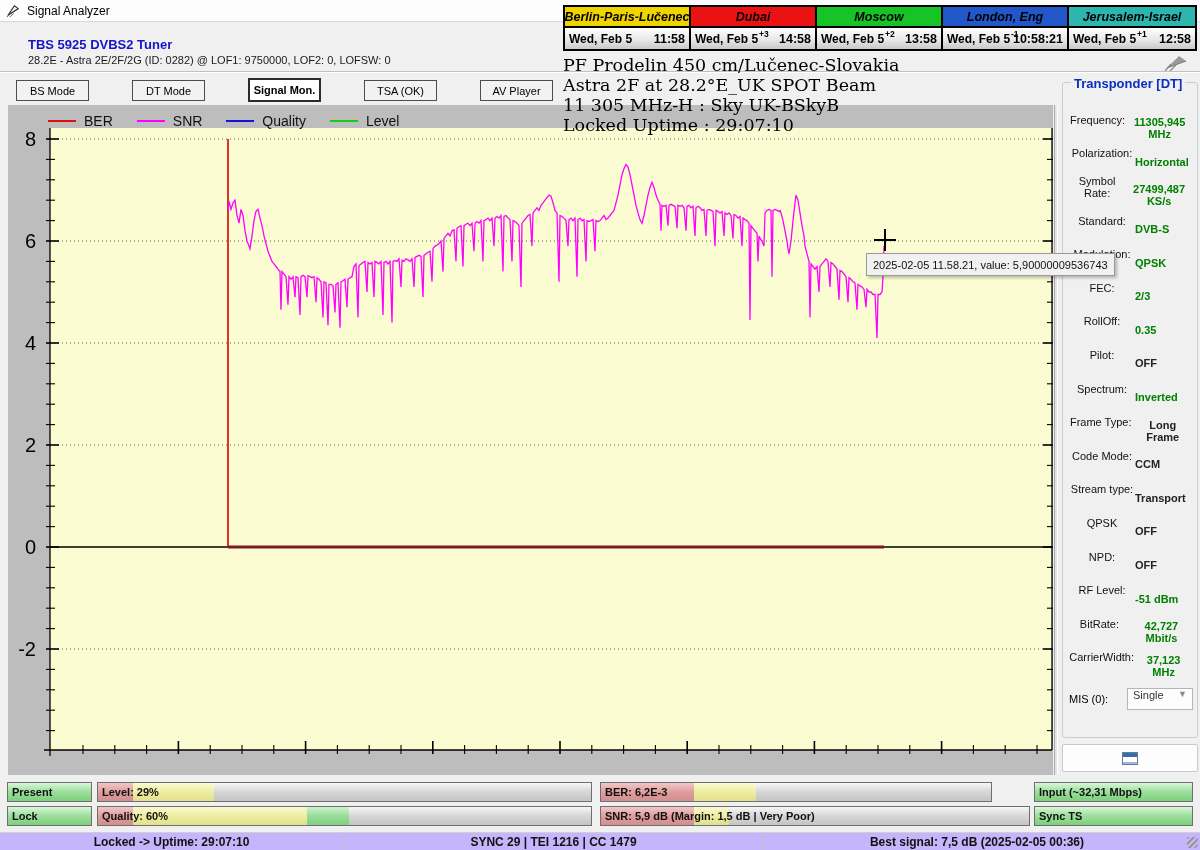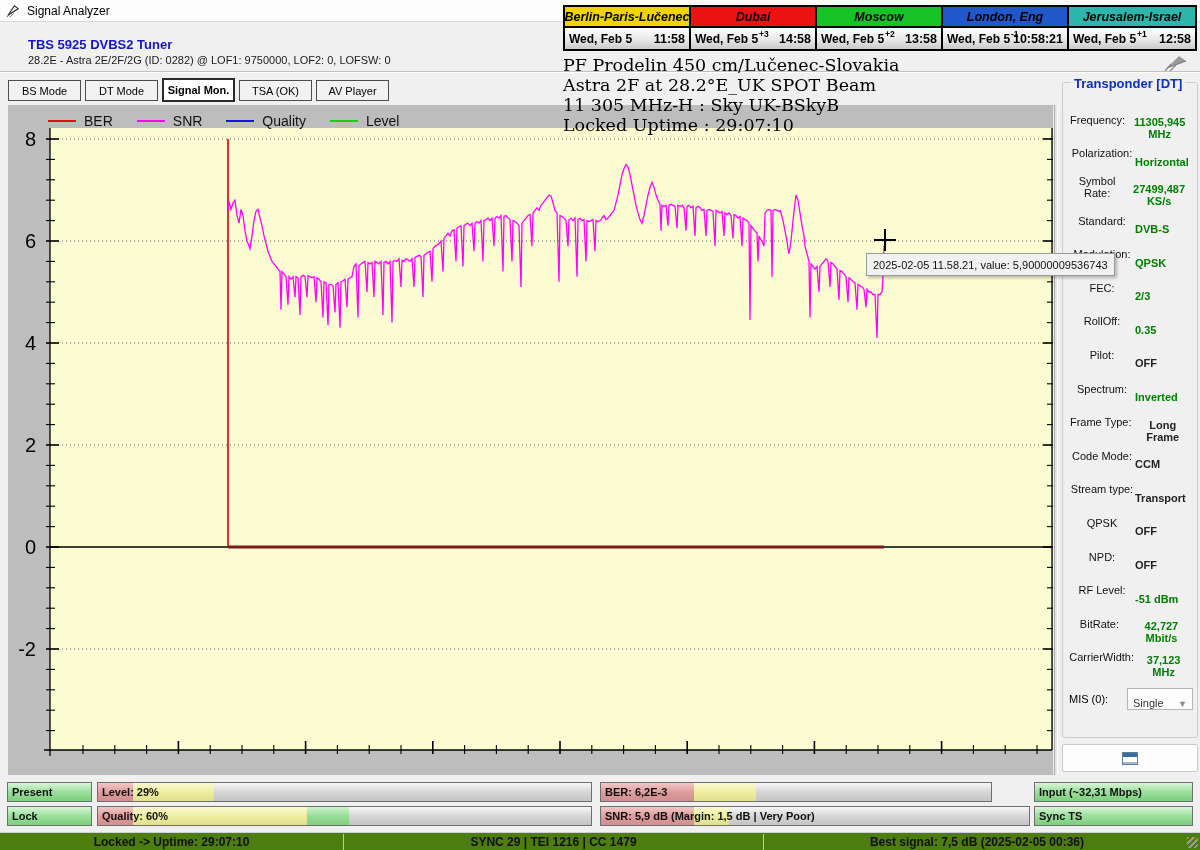--- a/index.html
+++ b/index.html
@@ -26,21 +26,21 @@
 
   .minidish { position:absolute; left:1163px; top:52px; }
 
   
   .tuner-name { position:absolute; left:28px; top:37px; font-size:13px; font-weight:bold; color:#1515c8; }
   .tuner-detail { position:absolute; left:28px; top:54px; font-size:11px; color:#1a1a1a; }
   .hdivider { position:absolute; left:0; top:71px; width:1200px; height:2px;
               border-top:1px solid #c0c0c0; border-bottom:1px solid #ffffff; }
 
   
-  .tabs { position:absolute; left:8px; top:80px; display:flex; }
+  .tabs { position:absolute; left:16px; top:80px; display:flex;gap:39px; }
   .tab { width:73px; height:21px; margin-right:4px; background:#f2f2f2; border:1px solid #4d4d4d;
          display:flex; align-items:center; justify-content:center; font-size:11px; color:#000; }
   .tab.active { background:#ffffff; height:24px; margin-top:-2px; border-width:2px; border-color:#2b2b2b; font-weight:bold; }
 
   
   .chart { position:absolute; left:8px; top:105px; width:1045px; height:670px; background:#bdbdbd; }
   .legend { position:absolute; left:40px; top:8px; display:flex; font-size:14px; color:#111; }
   .legend-item { display:flex; align-items:center; margin-right:24px; }
   .legend-line { display:inline-block; width:28px; height:2px; margin-right:8px; }
   #plot-svg { position:absolute; left:0; top:0; }
@@ -64,39 +64,39 @@
   .groupbox-title { position:absolute; left:8px; top:-7px; background:#f0f0f0; padding:0 3px;
                     font-size:13px; font-weight:bold; color:#0a2fbf; }
   .tp-rows { position:absolute; left:6px; top:20px; width:124px; }
   .tp-row { height:33.6px; display:flex; align-items:center; font-size:11px;text-align:center; }
   .tp-label { width:66px; color:#111; }
   .tp-value { font-weight:bold;margin-top:17px; }
   .val-green { color:#008000; }
   .val-dark { color:#222; }
   .mis-row { position:absolute; left:6px; top:605px; width:124px; display:flex; align-items:center; font-size:11px; }
   .mis-select { margin-left:auto; width:66px; height:22px; background:#fdfdfd; border:1px solid #b5b5b5;
-                display:flex; align-items:flex-end; padding:0 5px; font-size:11px; color:#333; }
+                display:flex; align-items:flex-start; padding:0 5px; font-size:11px; color:#333; }
   .mis-chevron { margin-left:auto; color:#8a8a8a; font-size:9px; }
   .panel-btn { position:absolute; left:2px; top:666px; width:136px; height:28px; background:#fdfdfd;
                border:1px solid #c9c9c9; border-radius:2px; display:flex; align-items:center; justify-content:center; }
   .disp-icon { width:16px; height:13px; border:1px solid #5f7f9f; background:linear-gradient(#3a6ea5 0 4px, #ffffff 4px 9px, #9fb9d4 9px); }
 
   
   .bars { position:absolute; left:0; top:780px; width:1200px; height:52px; }
   .bar { position:absolute; height:20px; border:1px solid #6f6f6f; background:linear-gradient(#f7f7f7,#d6d6d6 50%,#c4c4c4);
          font-size:11px; font-weight:bold; color:#111; overflow:hidden; }
   .bar .lbl { position:absolute; left:4px; top:3px; z-index:2; white-space:nowrap; }
   .zone { position:absolute; top:0; bottom:0; }
   .zone.pink   { background:linear-gradient(#f2c6c6,#dd9a9a 55%,#d18f8f); }
   .zone.yellow { background:linear-gradient(#fafad0,#ecec9e 55%,#e0e08e); }
   .zone.green  { background:linear-gradient(#cdf2cd,#95db95 55%,#82cf82); }
   .bar.allgreen { background:linear-gradient(#d9f7d9,#a0e0a0 45%,#7bcf7b); }
 
   
-  .statusbar { position:absolute; left:0; top:832px; width:1200px; height:18px; background:#4d7c0f;
+  .statusbar { position:absolute; left:0; top:832px; width:1200px; height:18px; background:#c4b5fd;
                border-top:1px solid #d0d0d0; font-size:12px; font-weight:bold; color:#111; }
   .sb-cell { position:absolute; top:0; height:18px; display:flex; align-items:center; justify-content:center; }
   .sb-sep { position:absolute; top:1px; width:1px; height:16px; background:#c3c3c3; }
   .grip { position:absolute; right:2px; bottom:2px; width:11px; height:11px;
           background:repeating-linear-gradient(135deg,#9a9a9a 0 1.5px,transparent 1.5px 4.2px); }
 </style>
 </head>
 <body>
 
 <div class="titlebar">

